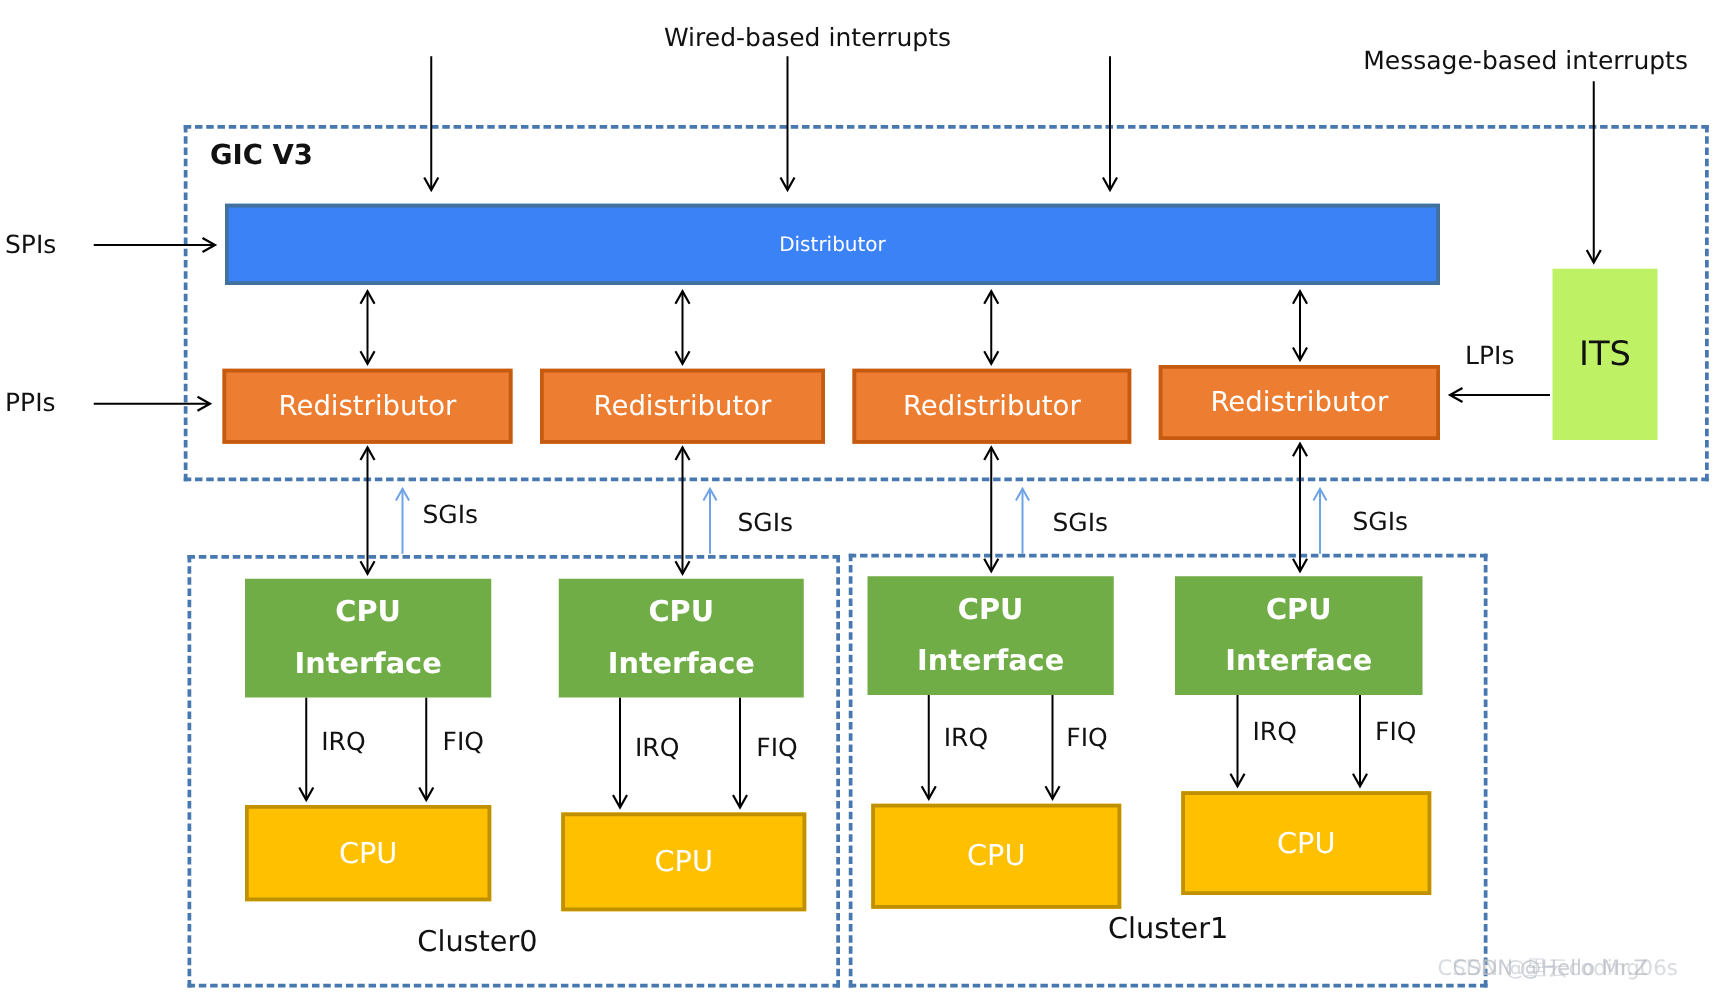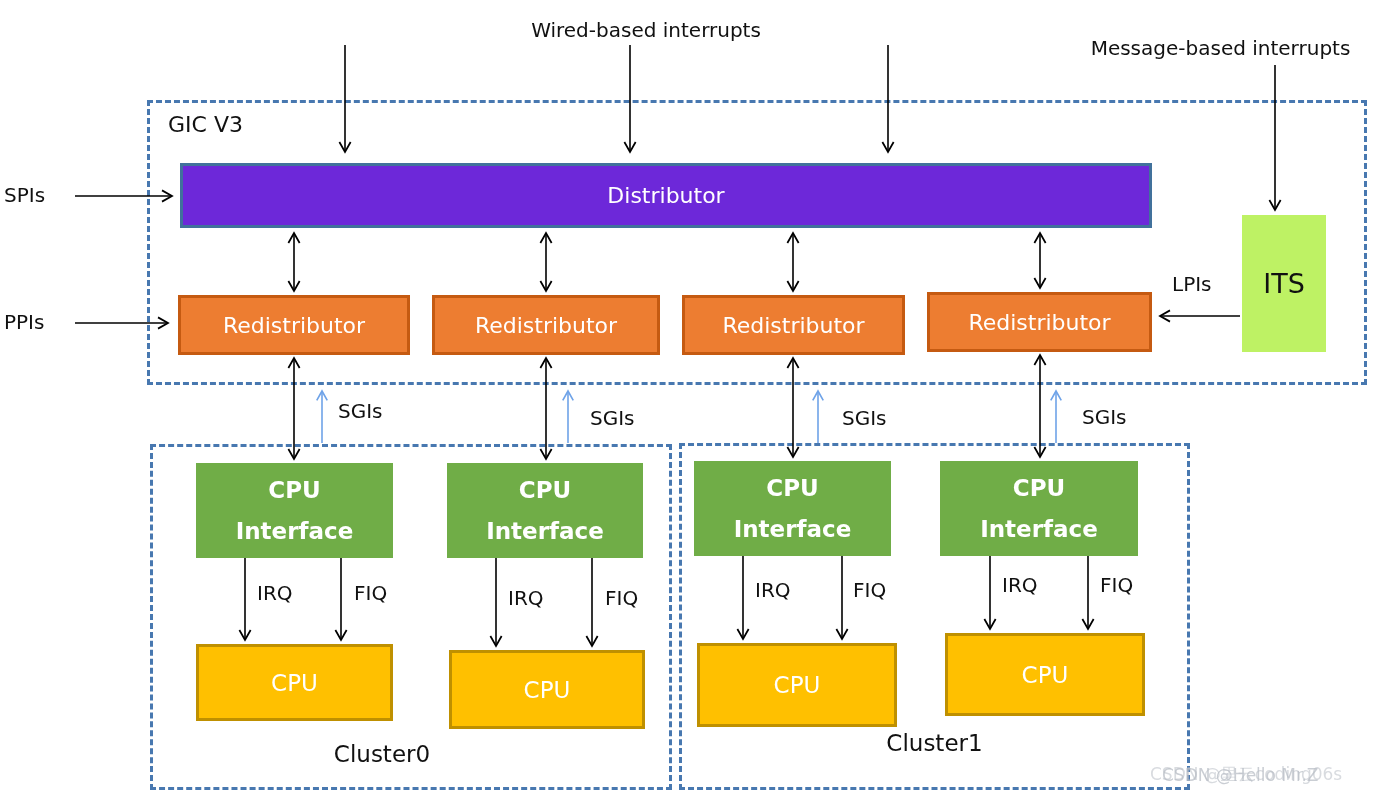--- a/index.html
+++ b/index.html
@@ -3,26 +3,26 @@
 <meta charset="utf-8">
 <style>
   html,body{margin:0;padding:0;background:#ffffff;}
   .canvas{
     position:relative;width:1379px;height:799px;background:#ffffff;
     font-family:"DejaVu Sans","Liberation Sans",sans-serif;color:#111;overflow:hidden;
   }
   .lbl{position:absolute;font-size:20px;color:#111;white-space:nowrap;}
   .box{position:absolute;box-sizing:border-box;display:flex;align-items:center;justify-content:center;text-align:center;}
   .dashedbox{position:absolute;box-sizing:border-box;border:3px dashed #4878B0;}
-  .distributor{background:#6d28d9;border:3px solid #41719C;color:#fff;font-size:22px;}
+  .distributor{background:#3b82f6;border:3px solid #41719C;color:#fff;font-size:16px;}
   .redistributor{background:#ED7D31;border:3px solid #C55A11;color:#fff;font-size:22px;}
   .its{background:#bef264;color:#111;font-size:27px;}
   .iface{background:#70AD47;color:#fff;font-size:23px;font-weight:bold;white-space:pre-line;line-height:41px;}
   .cpu{background:#FFC000;border:3px solid #BF9000;color:#fff;font-size:23px;}
-  .gictitle{position:absolute;font-size:22px;color:#111;}
+  .gictitle{position:absolute;font-size:22px;color:#111;font-weight:bold;}
   .clusterlbl{position:absolute;font-size:23px;color:#111;text-align:center;}
   .toplbl{position:absolute;font-size:20px;color:#111;text-align:center;white-space:nowrap;}
   svg.overlay{position:absolute;left:0;top:0;pointer-events:none;}
   .watermark{position:absolute;font-size:17px;color:#b9bec6;white-space:nowrap;}
   .wm2{opacity:.55;}
   .wm1{opacity:.75;}
 </style>
 </head>
 <body>
 

